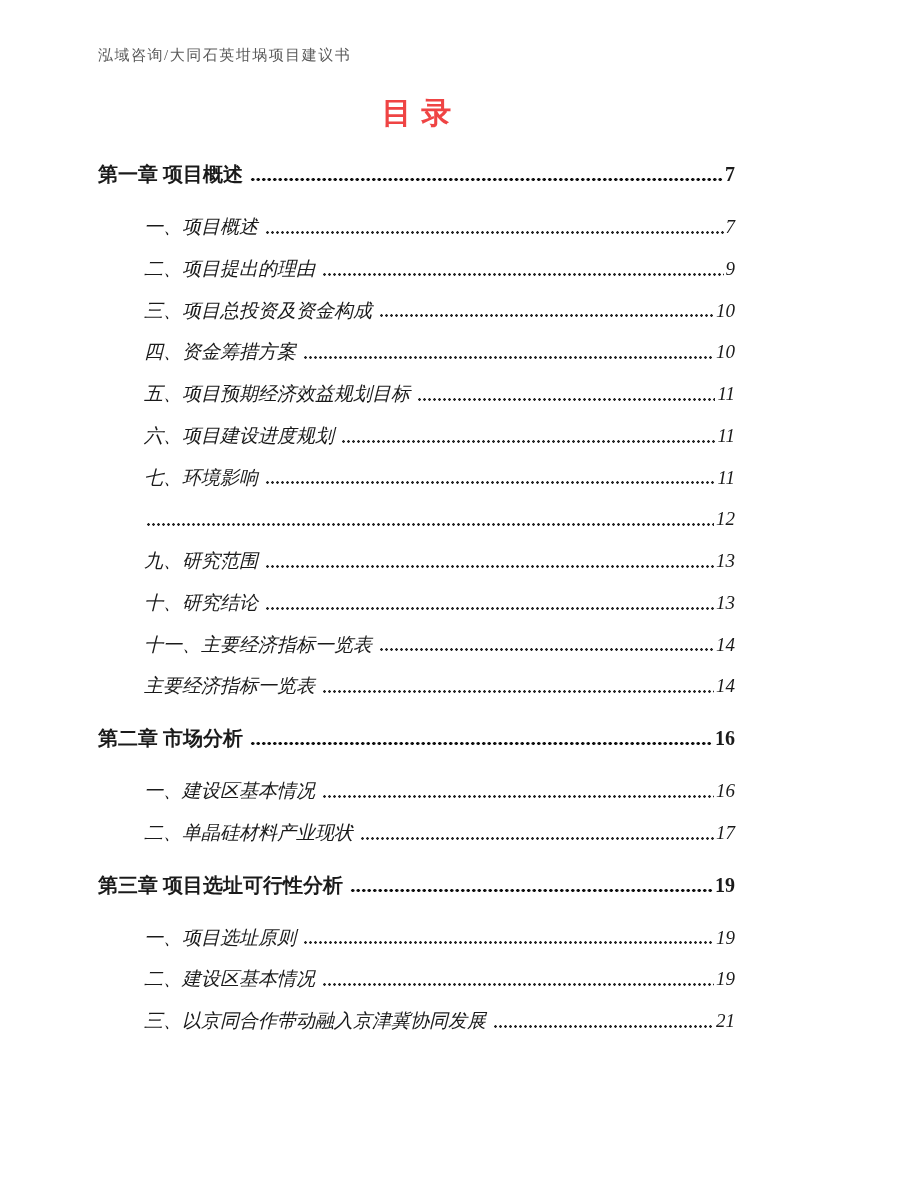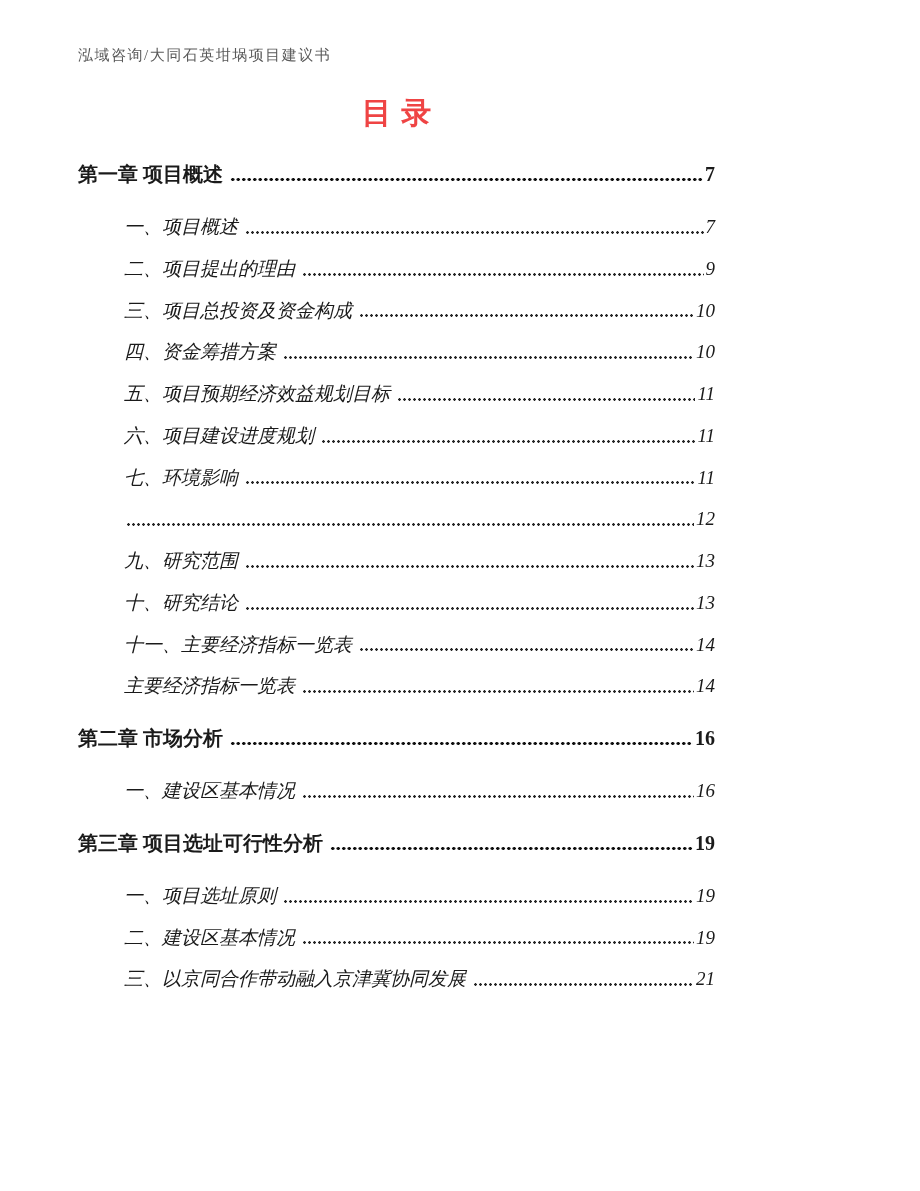--- a/index.html
+++ b/index.html
@@ -8,20 +8,21 @@
     background: #ffffff;
     color: #1a1a1a;
     font-family: "Liberation Serif", "DejaVu Serif", serif;
   }
   .sheet {
     box-sizing: border-box;
     width: 804px; height: 1191px;
     padding: 46px 89px 40px 78px;
     overflow: hidden;
     background: #ffffff;
+    margin-left: 20px;
   }
   .doc-header {
     font-size: 15px;
     color: #595959;
     letter-spacing: 1.5px;
   }
   .toc-title {
     font-size: 30px;
     font-weight: bold;
     color: #ef4444;
@@ -146,20 +147,25 @@
     <div class="row chapter">
       <span class="label">第二章 市场分析</span>
       <span class="leader"></span>
       <span class="page-num">16</span>
     </div>
     <div class="row item">
       <span class="label">一、建设区基本情况</span>
       <span class="leader"></span>
       <span class="page-num">16</span>
     </div>
+    <div class="row item">
+      <span class="label">二、单晶硅材料产业现状</span>
+      <span class="leader"></span>
+      <span class="page-num">17</span>
+    </div>
 
     <div class="row chapter">
       <span class="label">第三章 项目选址可行性分析</span>
       <span class="leader"></span>
       <span class="page-num">19</span>
     </div>
     <div class="row item">
       <span class="label">一、项目选址原则</span>
       <span class="leader"></span>
       <span class="page-num">19</span>

